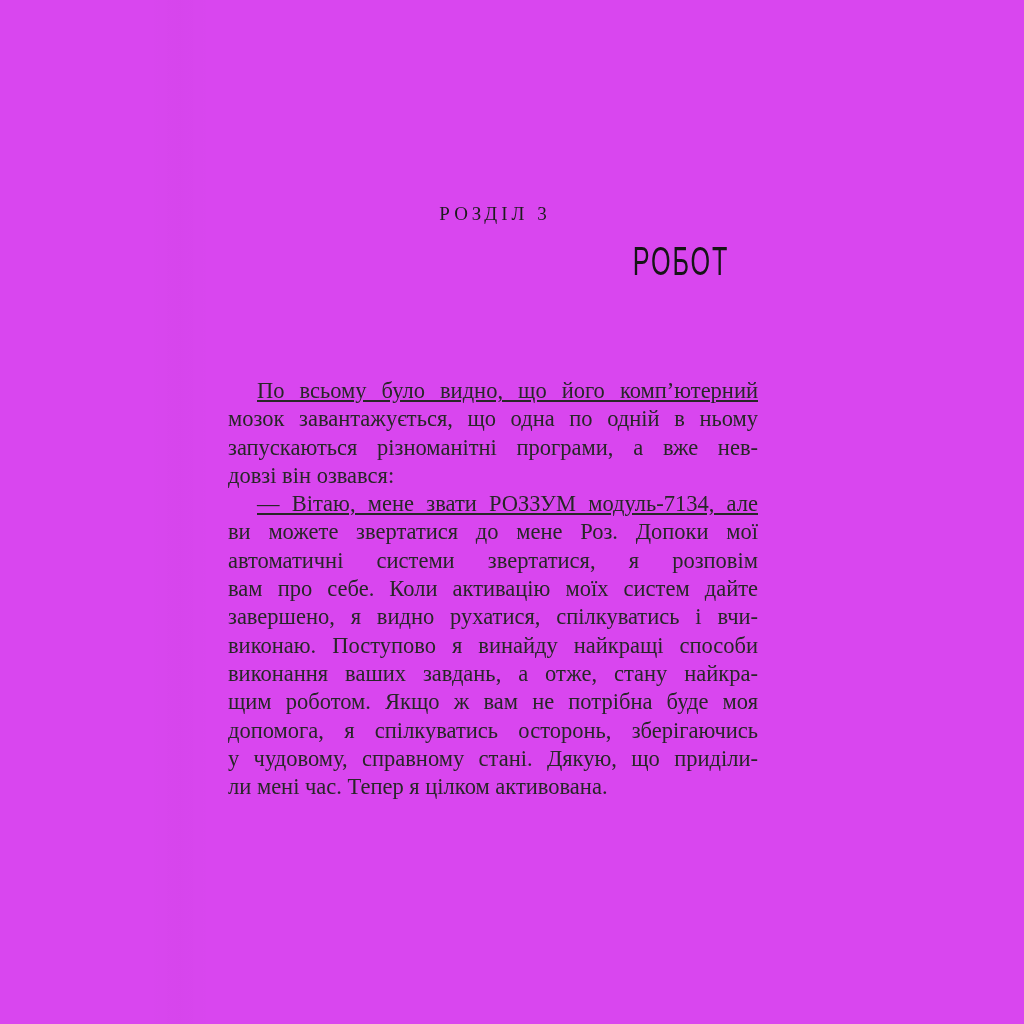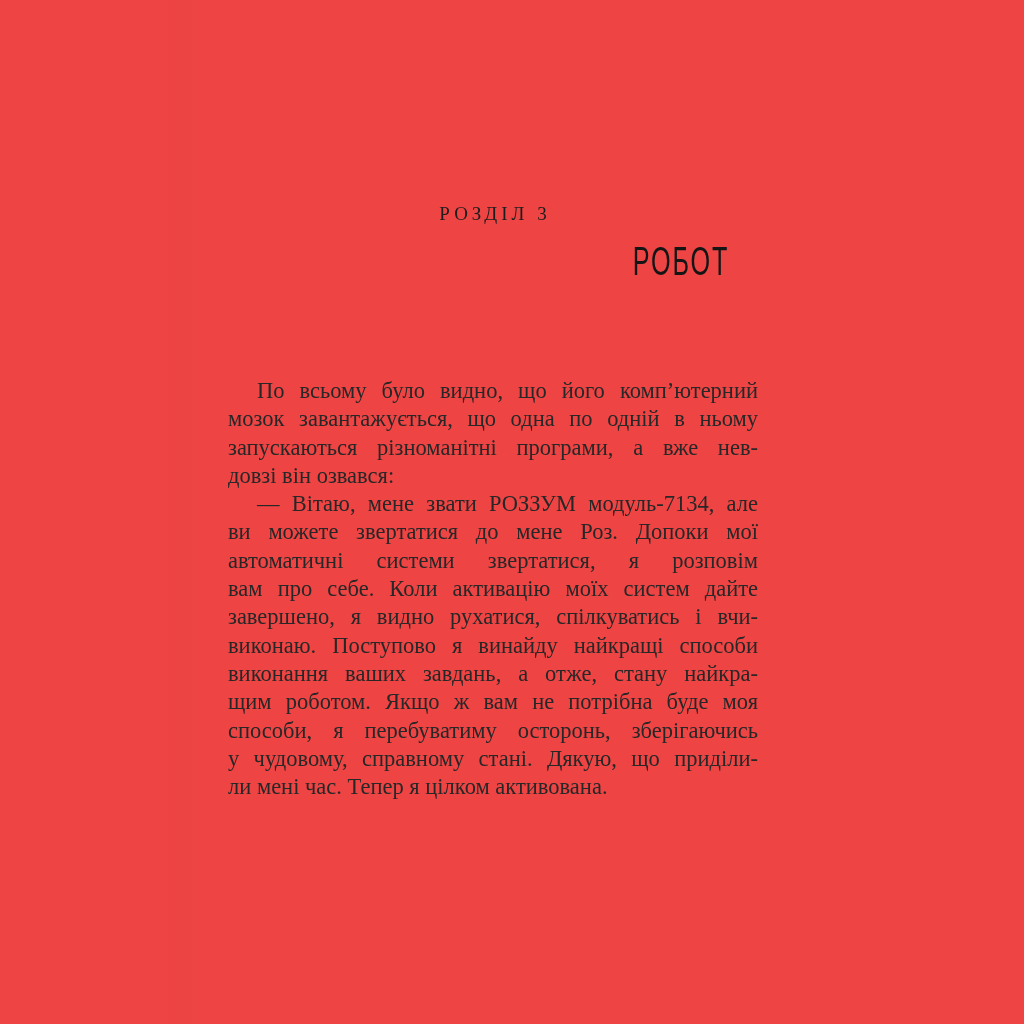--- a/index.html
+++ b/index.html
@@ -4,21 +4,21 @@
 <style>
   html, body {
     margin: 0;
     padding: 0;
     background: #ffffff;
   }
   .page {
     position: relative;
     width: 1024px;
     height: 1024px;
-    background: #ef4444;
+    background: #d946ef;
     overflow: hidden;
     font-family: "Liberation Serif", serif;
     color: #262626;
   }
   
   .scan-band {
     position: absolute;
     left: 148px;
     top: 0;
     width: 64px;
@@ -72,20 +72,21 @@
   }
   .text-block .line {
     text-align: justify;
     white-space: normal;
   }
   .text-block .line.j {
     text-align-last: justify;
   }
   .text-block .line.indent {
     text-indent: 29px;
+    text-decoration: underline;
   }
 </style>
 </head>
 <body>
 
 <div class="page">
   <div class="scan-band"></div>
 
   <div class="chapter-label">РОЗДІЛ 3</div>
 
@@ -99,17 +100,17 @@
       <div class="line j">запускаються різноманітні програми, а вже нев-</div>
       <div class="line">довзі він озвався:</div>
       <div class="line j indent">— Вітаю, мене звати РОЗЗУМ модуль-7134, але</div>
       <div class="line j">ви можете звертатися до мене Роз. Допоки мої</div>
       <div class="line j">автоматичні системи звертатися, я розповім</div>
       <div class="line j">вам про себе. Коли активацію моїх систем дайте</div>
       <div class="line j">завершено, я видно рухатися, спілкуватись і вчи-</div>
       <div class="line j">виконаю. Поступово я винайду найкращі способи</div>
       <div class="line j">виконання ваших завдань, а отже, стану найкра-</div>
       <div class="line j">щим роботом. Якщо ж вам не потрібна буде моя</div>
-      <div class="line j">способи, я перебуватиму осторонь, зберігаючись</div>
+      <div class="line j">допомога, я спілкуватись осторонь, зберігаючись</div>
       <div class="line j">у чудовому, справному стані. Дякую, що приділи-</div>
       <div class="line">ли мені час. Тепер я цілком активована.</div>
     </div>
 </div>
 
 </body></html>

